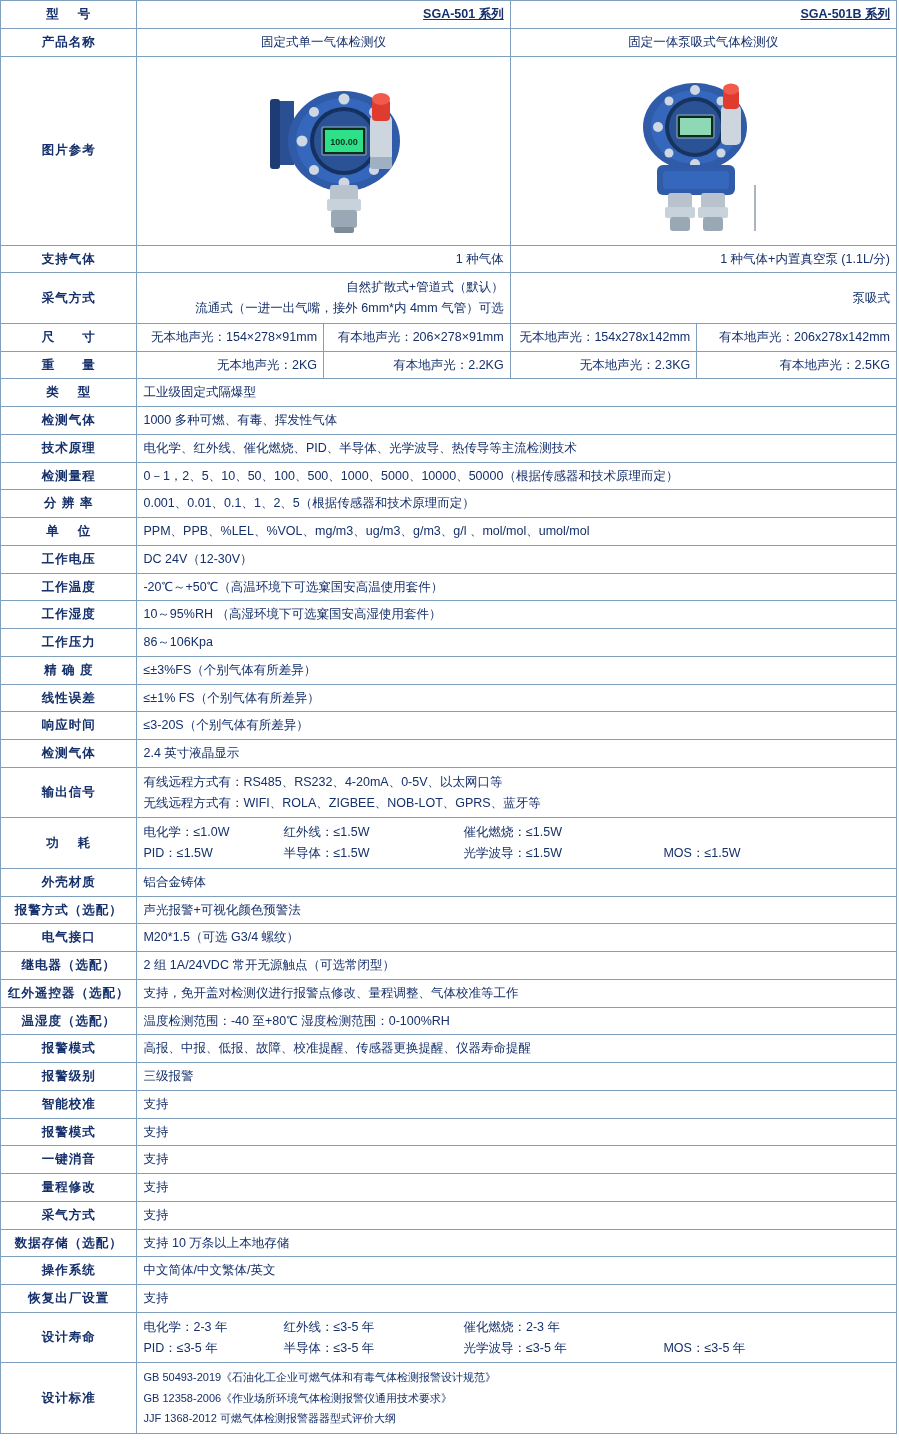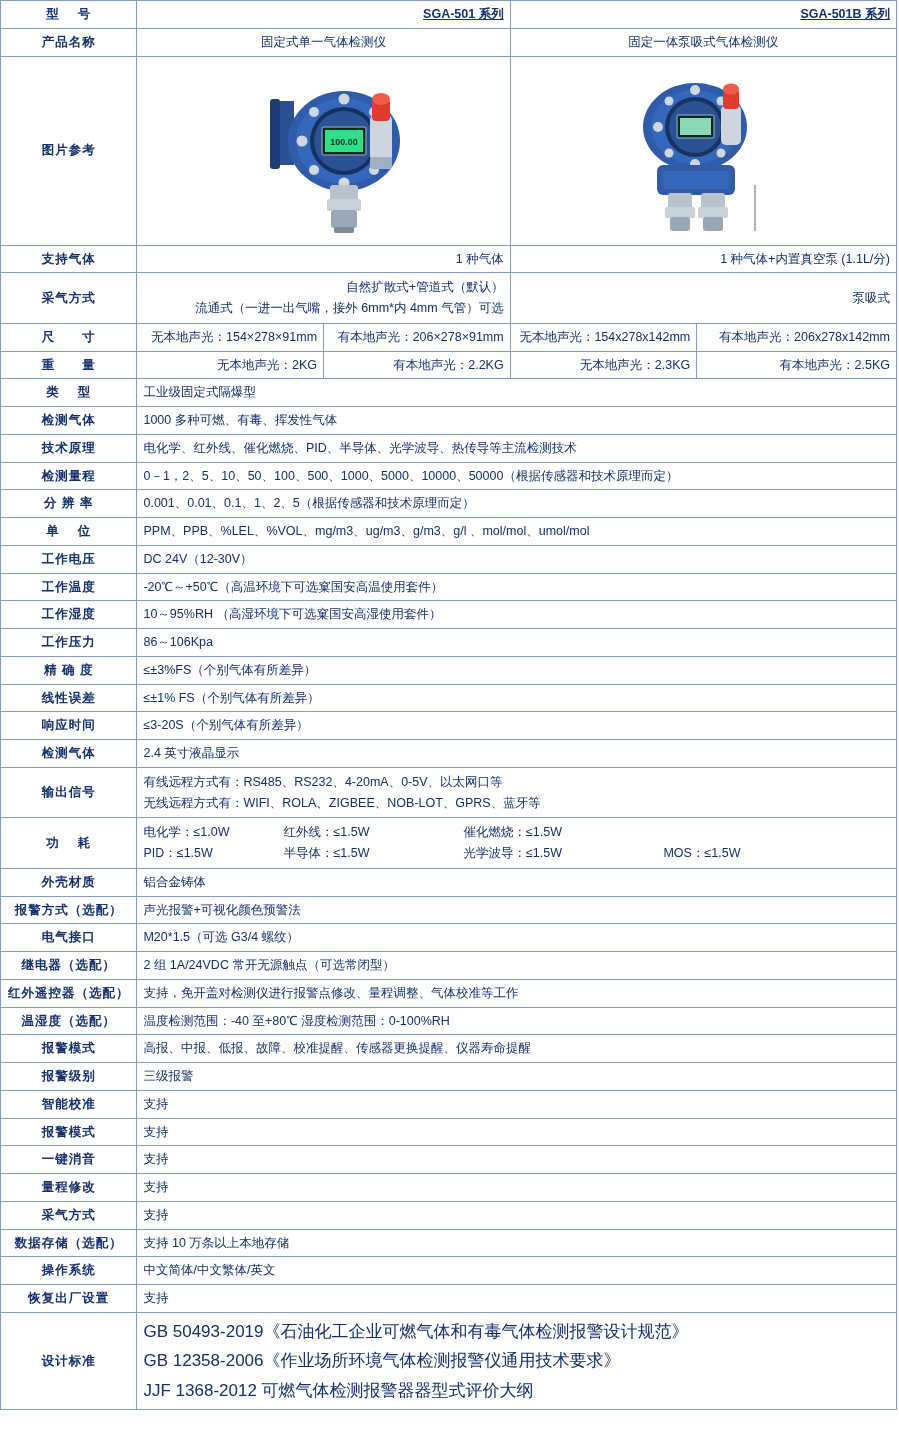--- a/index.html
+++ b/index.html
@@ -85,21 +85,21 @@
   }
   .img-wrap {
     display: flex;
     align-items: center;
     justify-content: center;
     height: 176px;
     font-weight: bold;
   }
   .std-list div {
     padding: 2px 0;
-    font-size: 17px;
+    font-size: 11px;
   }
 </style>
 </head>
 <body>
 
 <div class="sheet">
 <table class="spec">
   <colgroup>
     <col style="width:136px">
     <col style="width:186px">
@@ -399,20 +399,37 @@
   <tr>
     <td class="label">操作系统</td>
     <td class="val" colspan="4">中文简体/中文繁体/英文</td>
   </tr>
 
   <tr>
     <td class="label">恢复出厂设置</td>
     <td class="val" colspan="4">支持</td>
   </tr>
 
+  <tr>
+    <td class="label">设计寿命</td>
+    <td class="val multi-line" colspan="4">
+      <div class="pwr-row">
+        <span class="pwr-c1">电化学：2-3 年</span>
+        <span class="pwr-c2">红外线：≤3-5 年</span>
+        <span class="pwr-c3">催化燃烧：2-3 年</span>
+        <span class="pwr-c4"></span>
+      </div>
+      <div class="pwr-row">
+        <span class="pwr-c1">PID：≤3-5 年</span>
+        <span class="pwr-c2">半导体：≤3-5 年</span>
+        <span class="pwr-c3">光学波导：≤3-5 年</span>
+        <span class="pwr-c4">MOS：≤3-5 年</span>
+      </div>
+    </td>
+  </tr>
 
   <tr>
     <td class="label">设计标准</td>
     <td class="val std-list" colspan="4">
       <div>GB 50493-2019《石油化工企业可燃气体和有毒气体检测报警设计规范》</div>
       <div>GB 12358-2006《作业场所环境气体检测报警仪通用技术要求》</div>
       <div>JJF 1368-2012 可燃气体检测报警器器型式评价大纲</div>
     </td>
   </tr>
 

